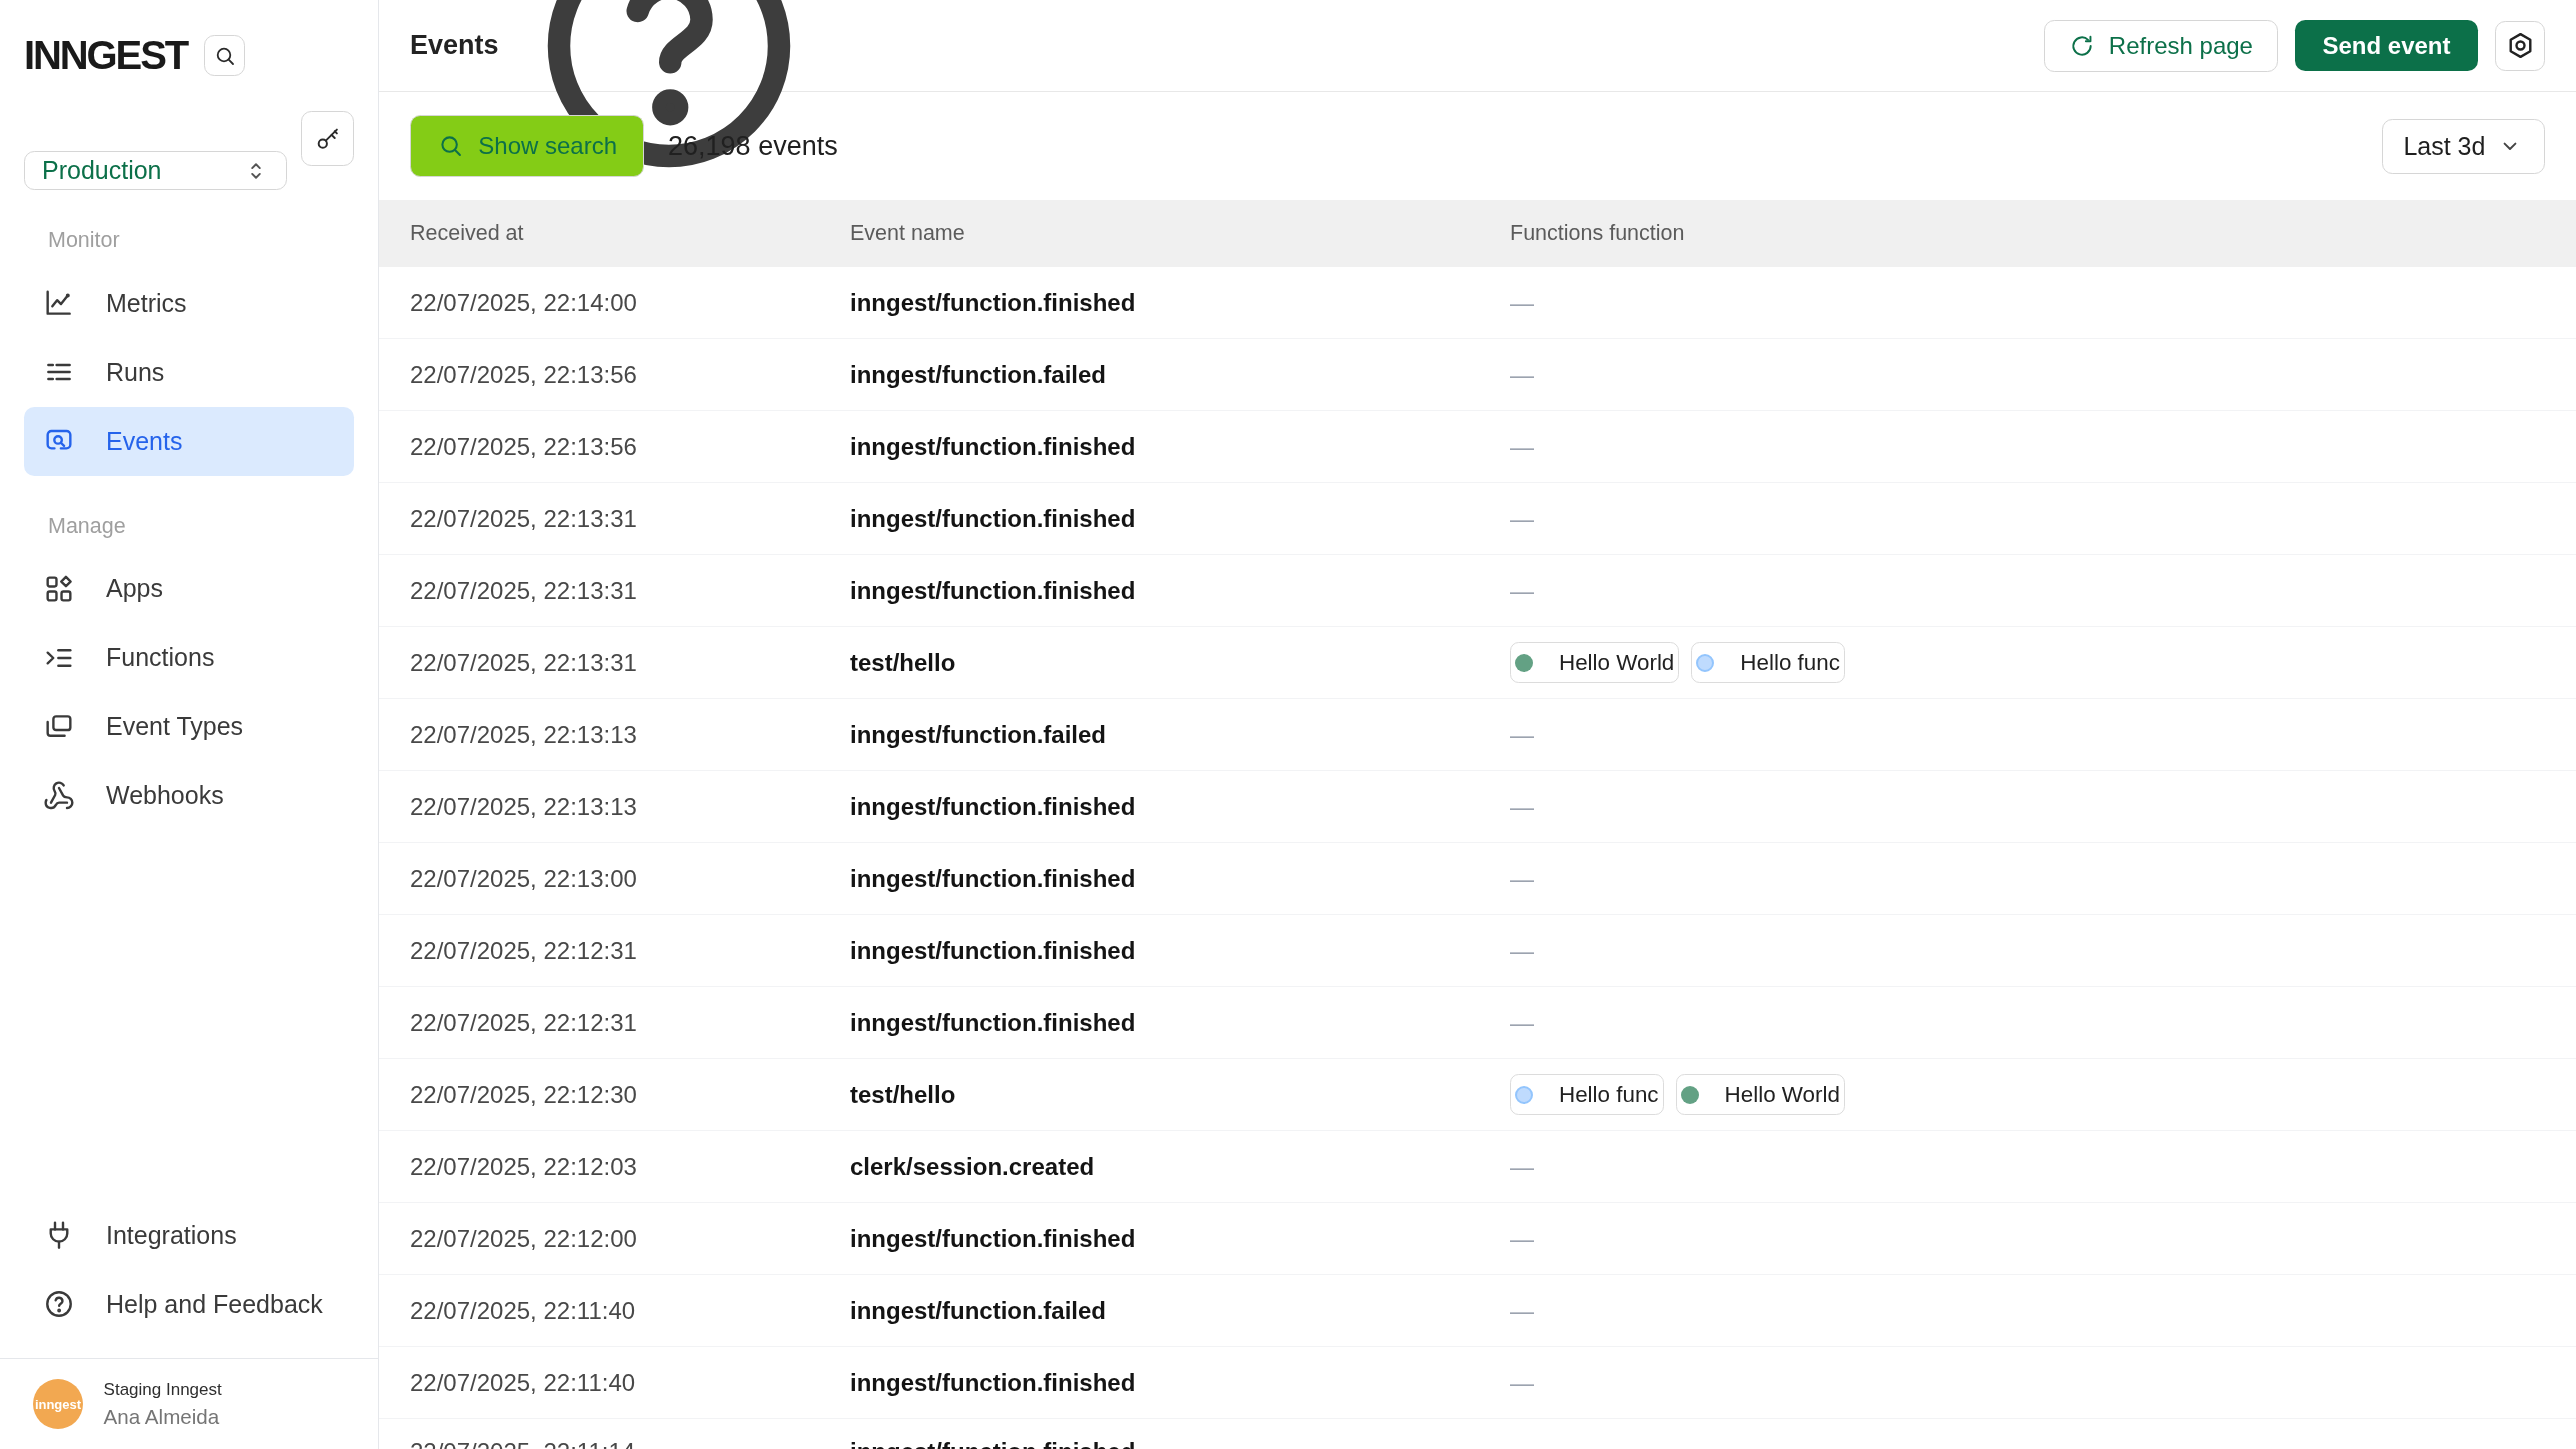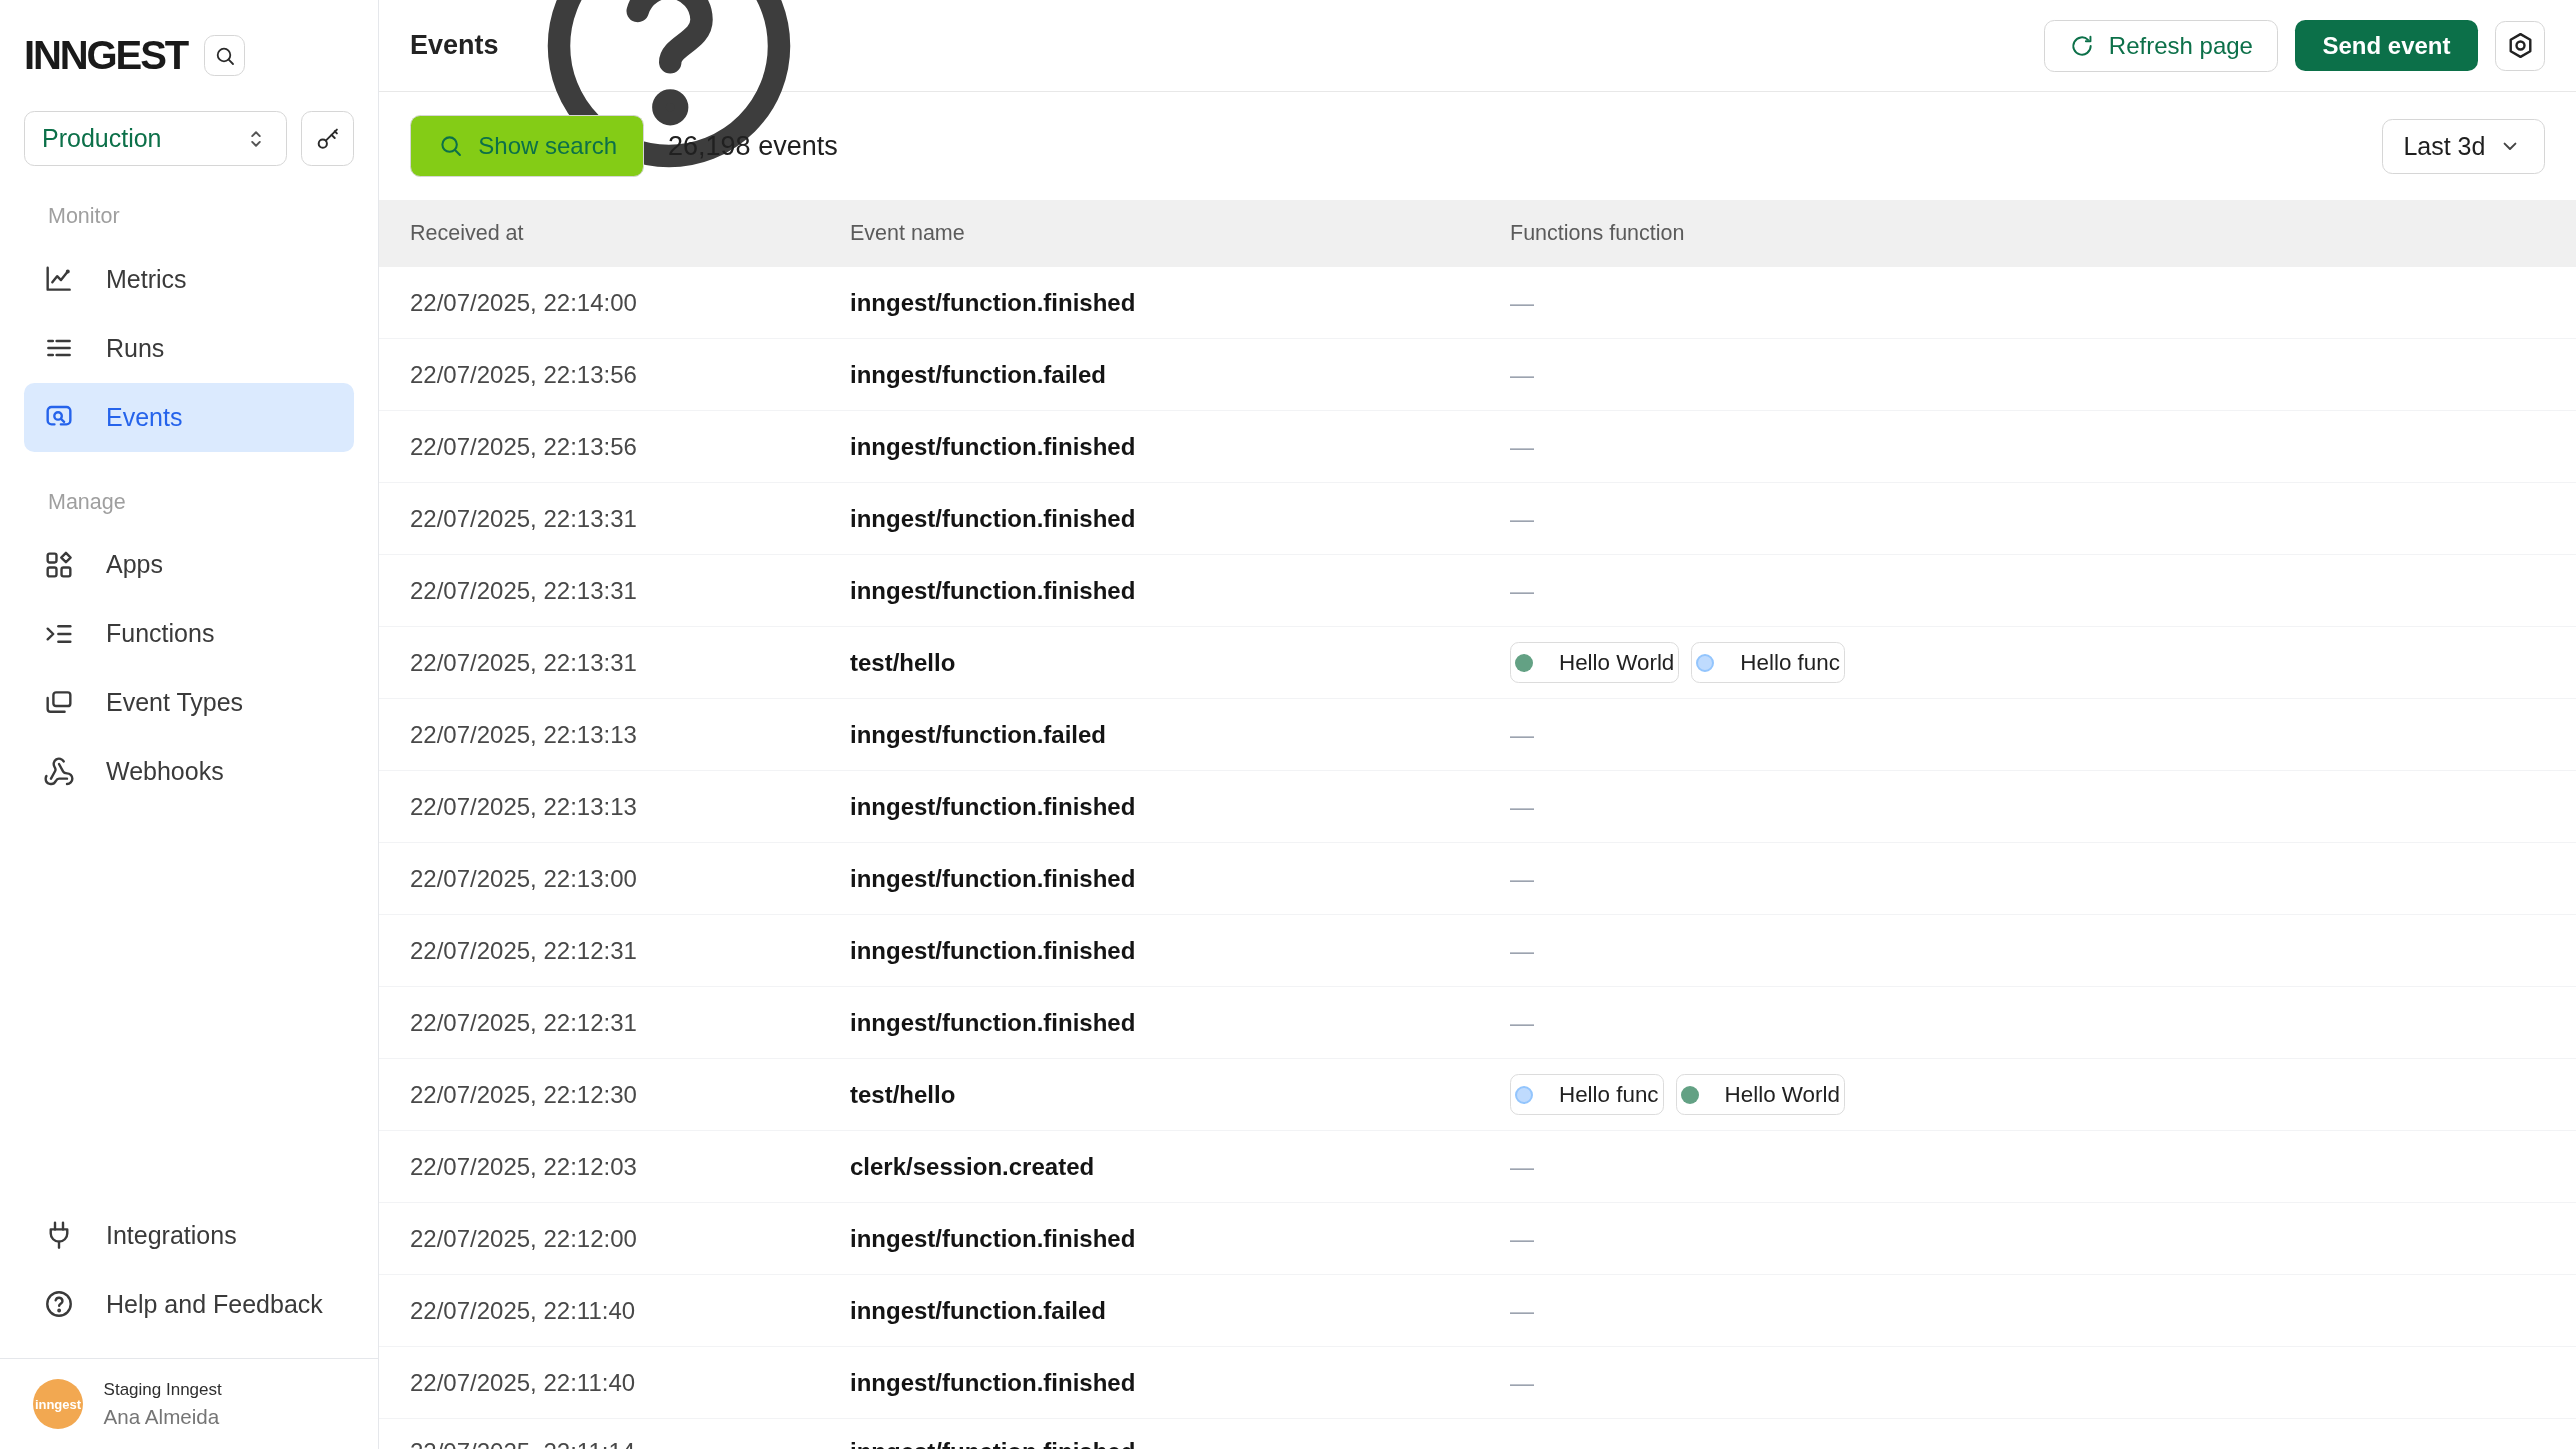--- a/index.html
+++ b/index.html
@@ -24,23 +24,23 @@
   .logo-row { display: flex; align-items: center; gap: 17px; margin-bottom: 33px; }
   .logo { font-size: 40px; font-weight: 800; letter-spacing: -2.1px; color: #1a1a1a; }
   .icon-btn {
     display: flex; align-items: center; justify-content: center;
     border: 1.7px solid #d6d6d6; border-radius: 10.3px; background: #fff; color: #2b2b2b; cursor: pointer;
   }
   .search-btn { width: 41px; height: 41px; }
   .search-btn .i { width: 24px; height: 24px; }
   .env-row { display: flex; gap: 13.8px; }
   .env-select {
-    flex: 1; height: 55px; border: 1.7px solid #d6d6d6; border-radius: 10.3px;
+    flex: 1; height: 39px; border: 1.7px solid #d6d6d6; border-radius: 10.3px;
     display: flex; align-items: center; justify-content: space-between;
-    padding: 0 17px; color: var(--accent-green, #0c7049); font-size: 25px; cursor: pointer; background:#fff;
+    padding: 0 17px; color: var(--accent-green, #0c7049); font-size: 25px; cursor: pointer; background:#fff;margin-top:40px;
   }
   .env-select .i { width: 26px; height: 26px; color: #555; }
   .key-btn { width: 53px; height: 55px; }
   .key-btn .i { width: 26px; height: 26px; }
 
   .nav { padding: 0 24px; }
   .nav-section-label { font-size: 21.5px; color: #9f9f9f; margin: 38px 0 15.5px; padding-left: 24px; }
   .nav-item {
     display: flex; align-items: center; gap: 31px;
     height: 69px; padding: 0 19px; border-radius: 10.3px;

